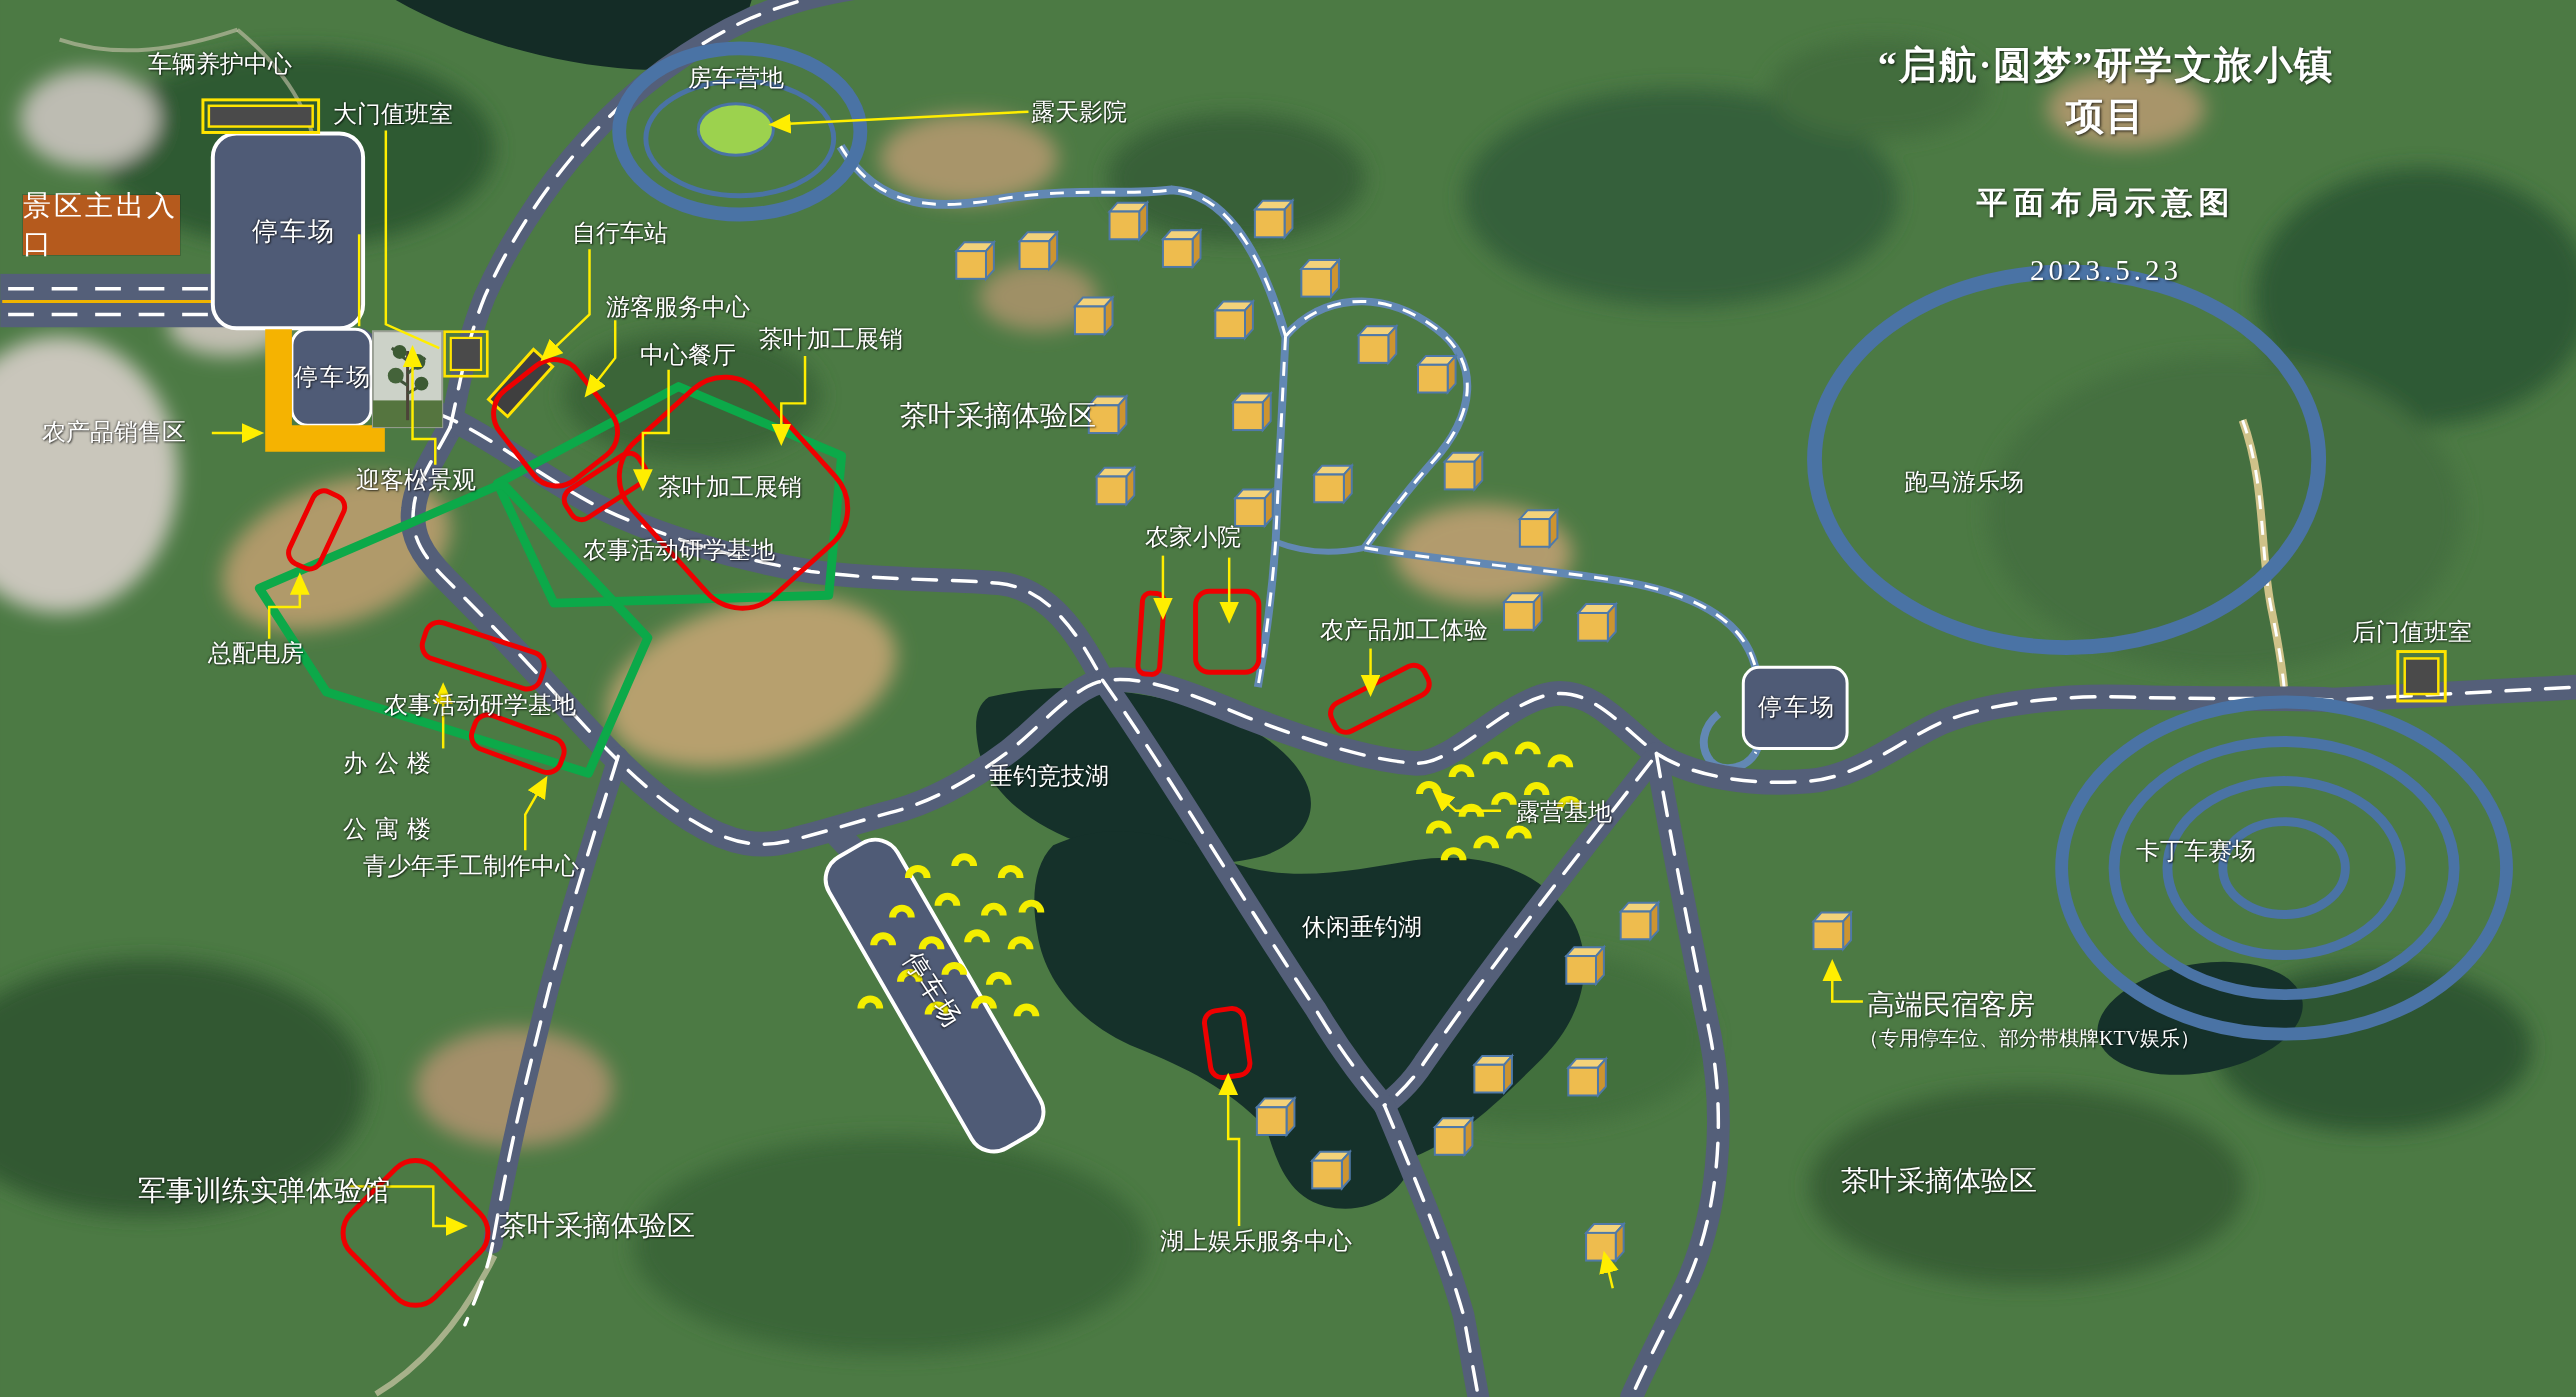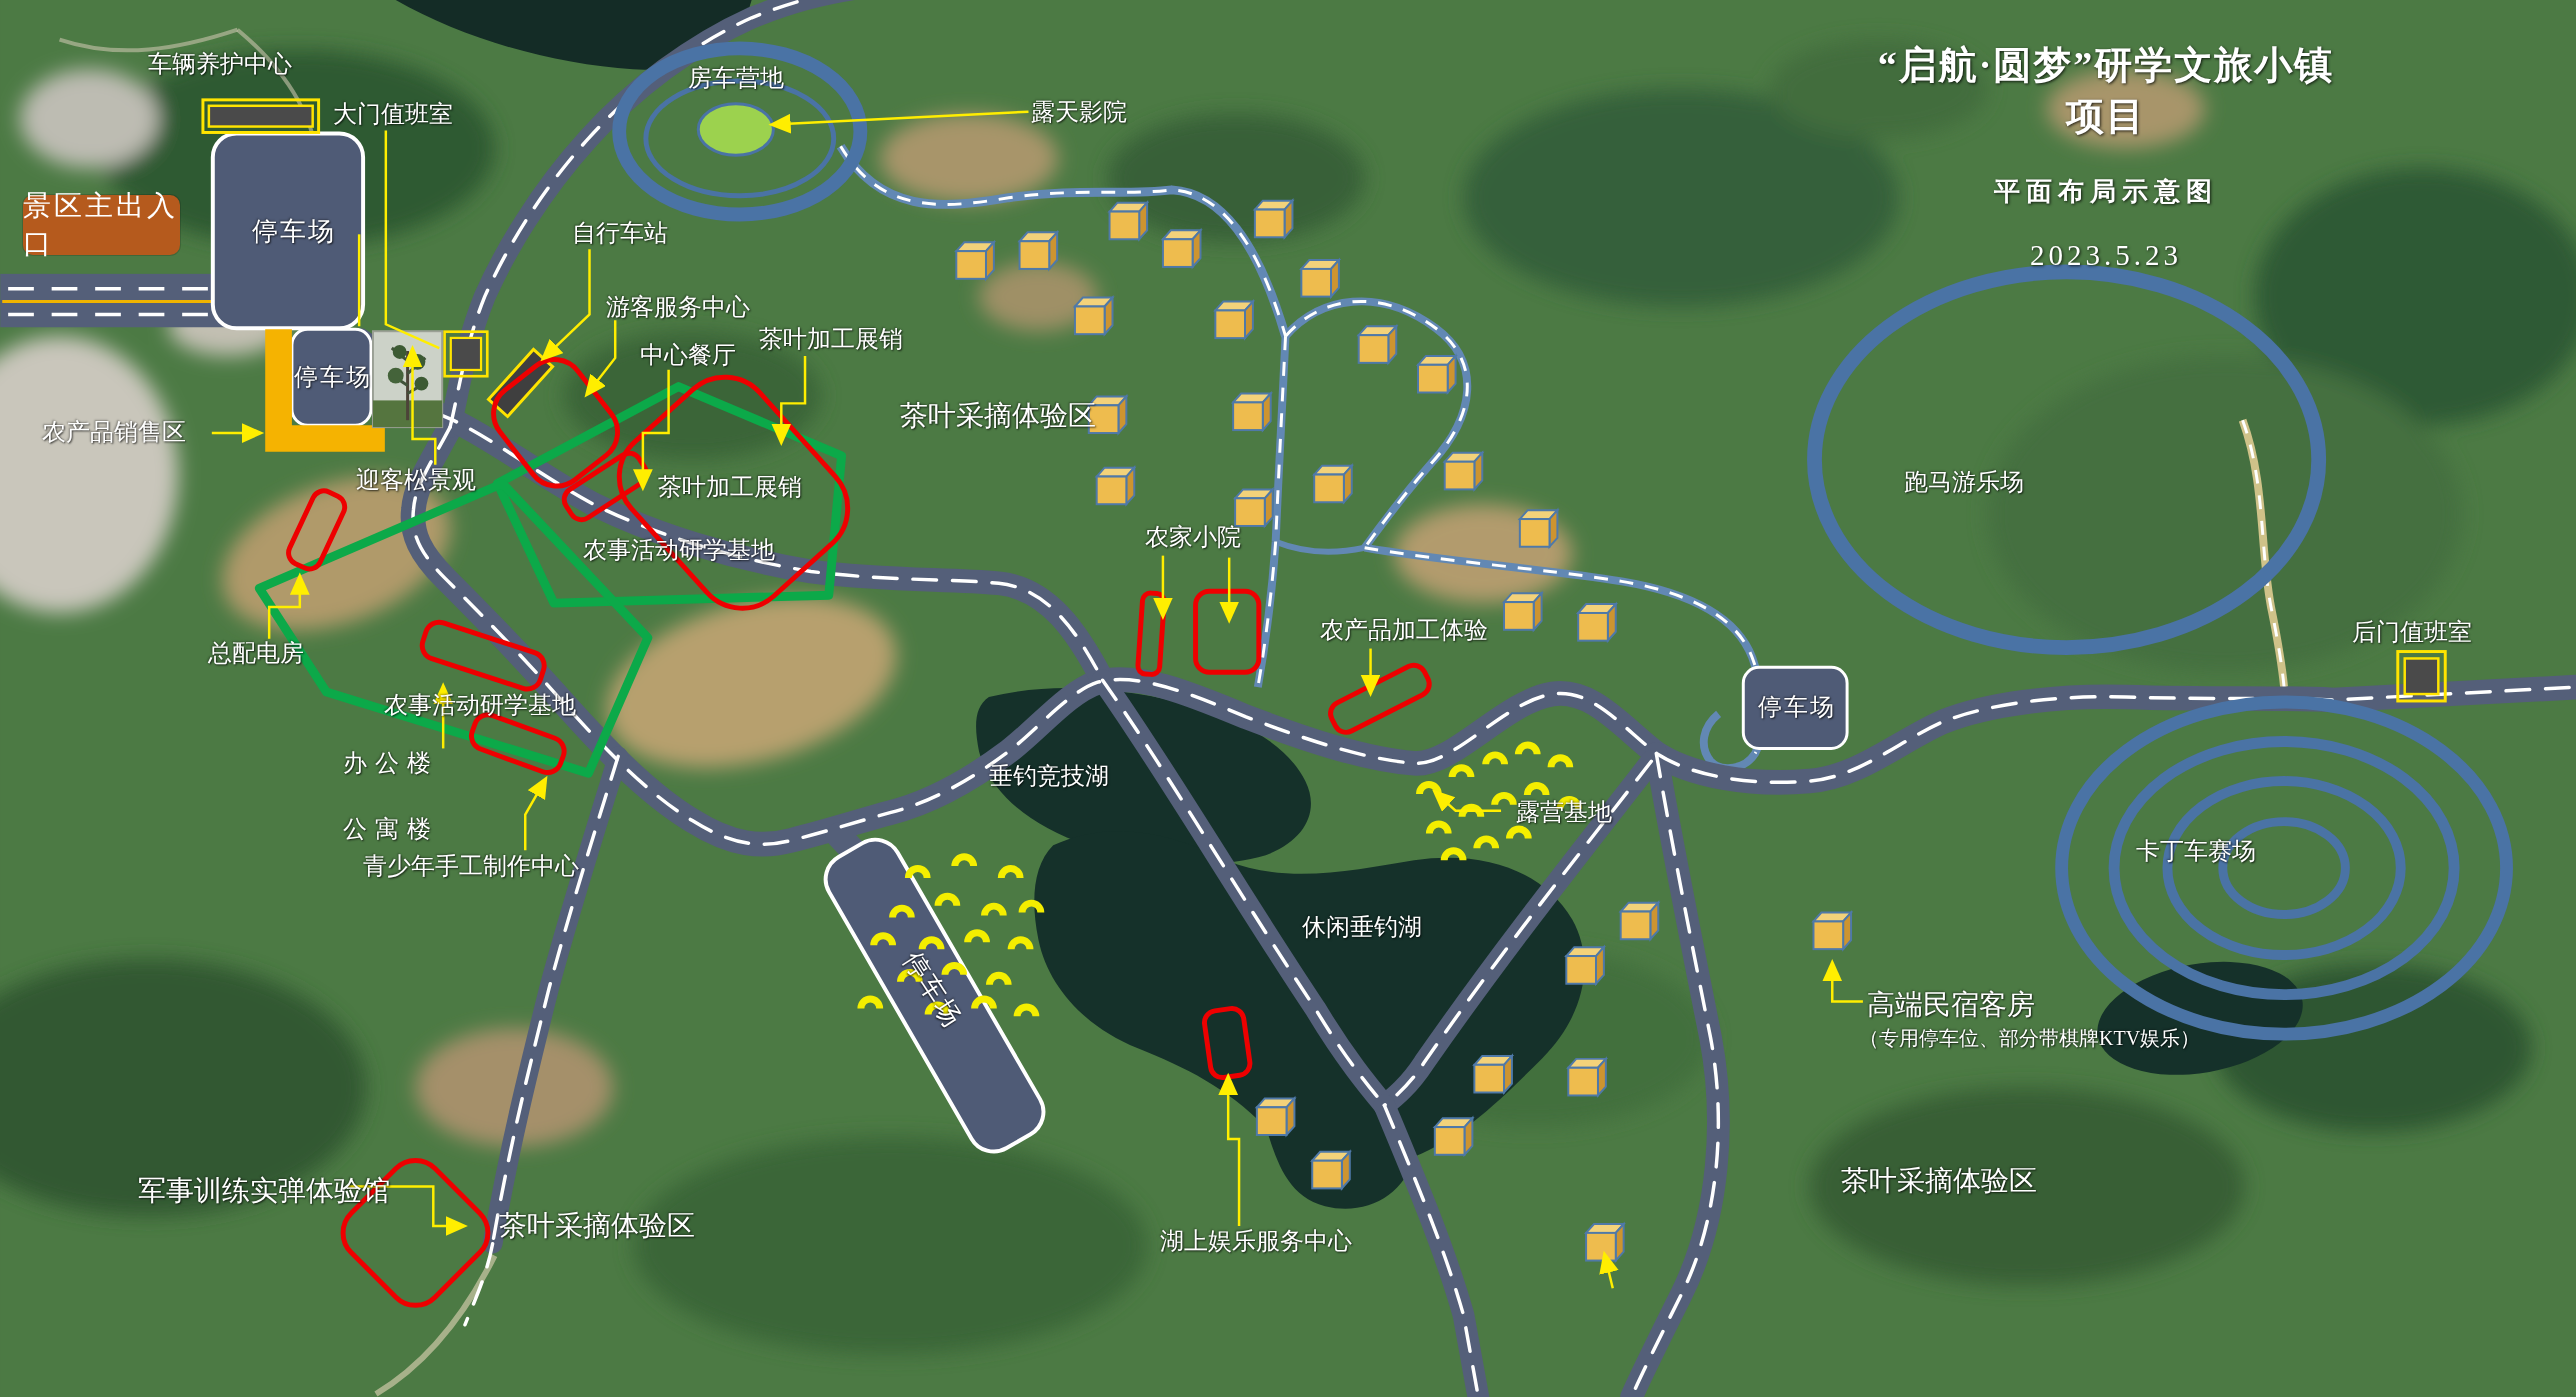--- a/index.html
+++ b/index.html
@@ -6,25 +6,25 @@
   #stage{position:relative;width:2576px;height:1397px;overflow:hidden;
          font-family:"Liberation Serif","DejaVu Serif",serif;background:#4c7a44;}
   #stage svg.base{position:absolute;left:0;top:0;}
   .lbl{position:absolute;color:#ffffff;font-size:28px;line-height:1.25;white-space:nowrap;
        text-shadow:1px 1px 2px rgba(0,0,0,.75),-1px -1px 2px rgba(0,0,0,.35);z-index:5;}
   .lbl.big{font-size:24px;}
   .lbl.small{font-size:20px;}
   .lbl.park{font-size:26px;letter-spacing:2px;}
   .entrance{position:absolute;left:23px;top:195px;width:157px;height:60px;background:#b55a1d;
             display:flex;align-items:center;justify-content:center;color:#fff;font-size:28px;
-            letter-spacing:3px;z-index:5;box-shadow:0 0 0 1px rgba(0,0,0,.15);border-radius:10px;}
+            letter-spacing:3px;z-index:5;box-shadow:0 0 0 1px rgba(0,0,0,.15);}
   .titleblock{position:absolute;left:1859px;top:40px;width:494px;text-align:center;color:#fff;z-index:5;
               text-shadow:1px 1px 3px rgba(0,0,0,.8);}
   .titleblock .t1{font-size:38px;font-weight:bold;letter-spacing:2px;}
-  .titleblock .t2{font-size:26px;font-weight:bold;margin-top:32px;letter-spacing:6px;}
+  .titleblock .t2{font-size:31px;font-weight:bold;margin-top:40px;letter-spacing:6px;}
   .titleblock .t3{font-size:29px;margin-top:30px;letter-spacing:4px;}
   .rot{transform-origin:center center;}
 </style>
 </head>
 <body>
 
 <div id="stage">
 
 <svg class="base" width="2576" height="1397" viewBox="0 0 2605 1413">
   <defs>

